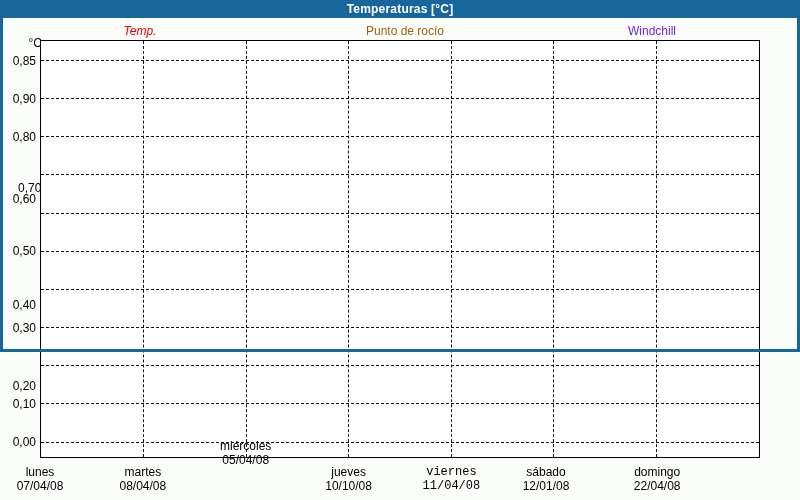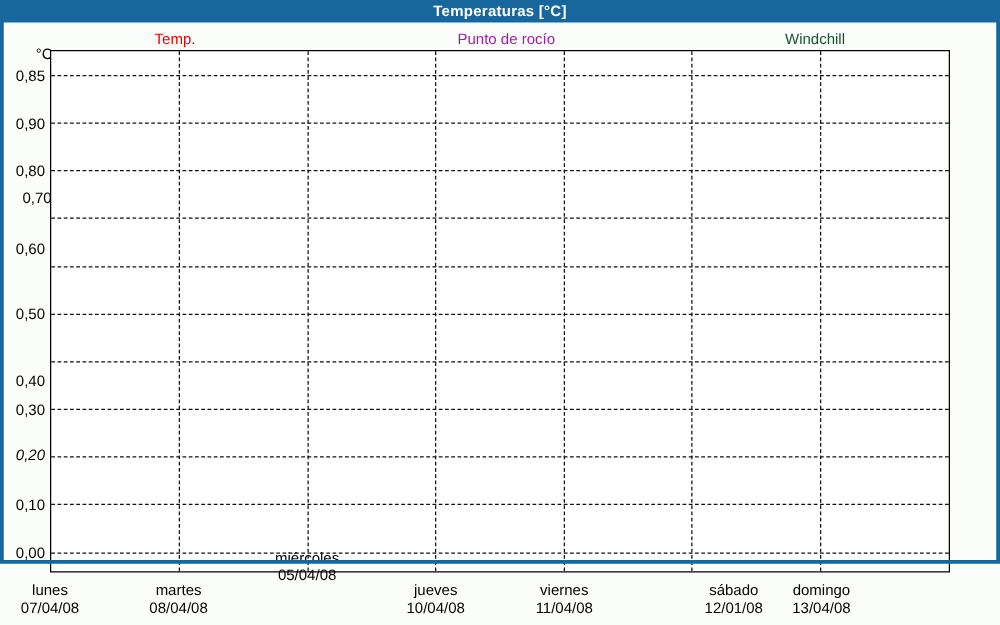--- a/index.html
+++ b/index.html
@@ -3,21 +3,21 @@
 <meta charset="utf-8">
 <style>
   * { margin: 0; padding: 0; box-sizing: border-box; }
   html, body { width: 800px; height: 500px; overflow: hidden; }
   body {
     font-family: "Liberation Sans", "DejaVu Sans", sans-serif;
     background: #fbfdfa;
   }
   .page {
     position: relative;
-    width: 800px; height: 451px;
+    width: 800px; height: 352px;
     background: #fbfdfa;
   }
   .frame-border {
     position: absolute; inset: 0;
     border: 3px solid #17679c;
     pointer-events: none;
     z-index: 50;
   }
   .titlebar {
     position: absolute;
@@ -91,23 +91,23 @@
 <body>
 
 <div class="page">
   <div class="frame-border"></div>
 
   <div class="titlebar">
     <span class="title">Temperaturas [°C]</span>
   </div>
 
   <div id="legend">
-      <span class="legend-item" style="left: 140px; color: rgb(238, 0, 0);">Temp.</span>
-      <span class="legend-item" style="left: 405px; color: #a21caf;">Punto de rocío</span>
-      <span class="legend-item" style="left: 652px; color: #14532d;">Windchill</span>
+      <span class="legend-item" style="left: 140px; color: rgb(238, 0, 0); font-style: italic;">Temp.</span>
+      <span class="legend-item" style="left: 405px; color: #a16207;">Punto de rocío</span>
+      <span class="legend-item" style="left: 652px; color: #6d28d9;">Windchill</span>
     </div>
 
   <div class="y-unit">°C</div>
 
   <div class="plot" id="plot">
       <div class="hline" style="top: 19px;"></div>
       <div class="hline" style="top: 57.15px;"></div>
       <div class="hline" style="top: 95.3px;"></div>
       <div class="hline" style="top: 133.45px;"></div>
       <div class="hline" style="top: 171.6px;"></div>
@@ -122,52 +122,52 @@
       <div class="vline" style="left: 307.214px;"></div>
       <div class="vline" style="left: 409.786px;"></div>
       <div class="vline" style="left: 512.357px;"></div>
       <div class="vline" style="left: 614.929px;"></div>
     </div>
 
   <div id="ylabels">
       <div class="ytick" style="top: 53.5px;">0,85</div>
       <div class="ytick" style="top: 91.65px;">0,90</div>
       <div class="ytick" style="top: 129.8px;">0,80</div>
-      <div class="ytick" style="top: 151px; padding-left: 18px;">0,70</div>
+      <div class="ytick" style="top: 181px; padding-left: 18px;">0,70</div>
       <div class="ytick" style="top: 192px;">0,60</div>
       <div class="ytick" style="top: 244.25px;">0,50</div>
       <div class="ytick" style="top: 282.4px; margin-top: 16px;">0,40</div>
       <div class="ytick" style="top: 320.55px;">0,30</div>
-      <div class="ytick" style="top: 357px; font-style: italic;">0,20</div>
+      <div class="ytick" style="top: 379px;">0,20</div>
       <div class="ytick" style="top: 396.85px; text-align: right;">0,10</div>
       <div class="ytick" style="top: 435px;">0,00</div>
     </div>
   <div id="xlabels">
       <div class="xday" style="left: 40px; top: 466px;">
         <span class="dayname">lunes</span>
         <span class="daydate">07/04/08</span>
       </div>
       <div class="xday" style="left: 142.857px; top: 466px;">
         <span class="dayname">martes</span>
         <span class="daydate">08/04/08</span>
       </div>
       <div class="xday" style="left: 245.714px; top: 440px;">
         <span class="dayname">miércoles</span>
         <span class="daydate">05/04/08</span>
       </div>
       <div class="xday" style="left: 348.571px; top: 466px;">
         <span class="dayname">jueves</span>
-        <span class="daydate">10/04/08</span>
+        <span class="daydate">10/10/08</span>
       </div>
-      <div class="xday" style="left: 451.429px; top: 466px;">
+      <div class="xday" style="left: 451.429px; top: 466px; font-family: Liberation Mono, monospace;">
         <span class="dayname">viernes</span>
         <span class="daydate">11/04/08</span>
       </div>
-      <div class="xday" style="left: 587px; top: 466px;">
+      <div class="xday" style="left: 546px; top: 466px;">
         <span class="dayname">sábado</span>
         <span class="daydate">12/01/08</span>
       </div>
       <div class="xday" style="left: 657.143px; top: 466px;">
         <span class="dayname">domingo</span>
-        <span class="daydate">13/04/08</span>
+        <span class="daydate">22/04/08</span>
       </div>
     </div>
 </div>
 
 </body></html>

